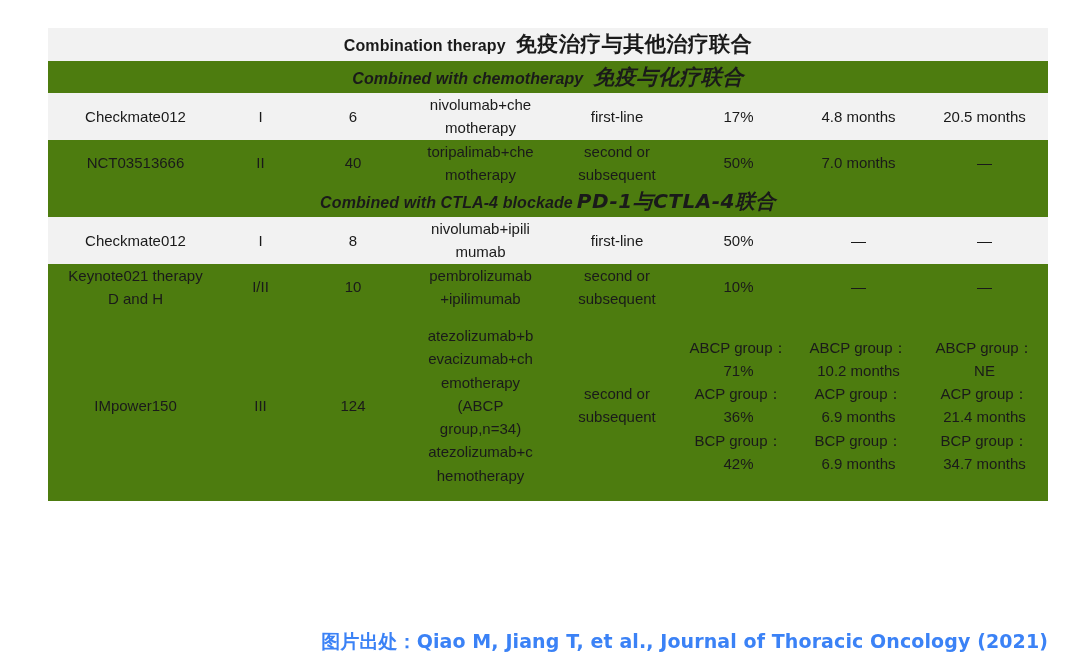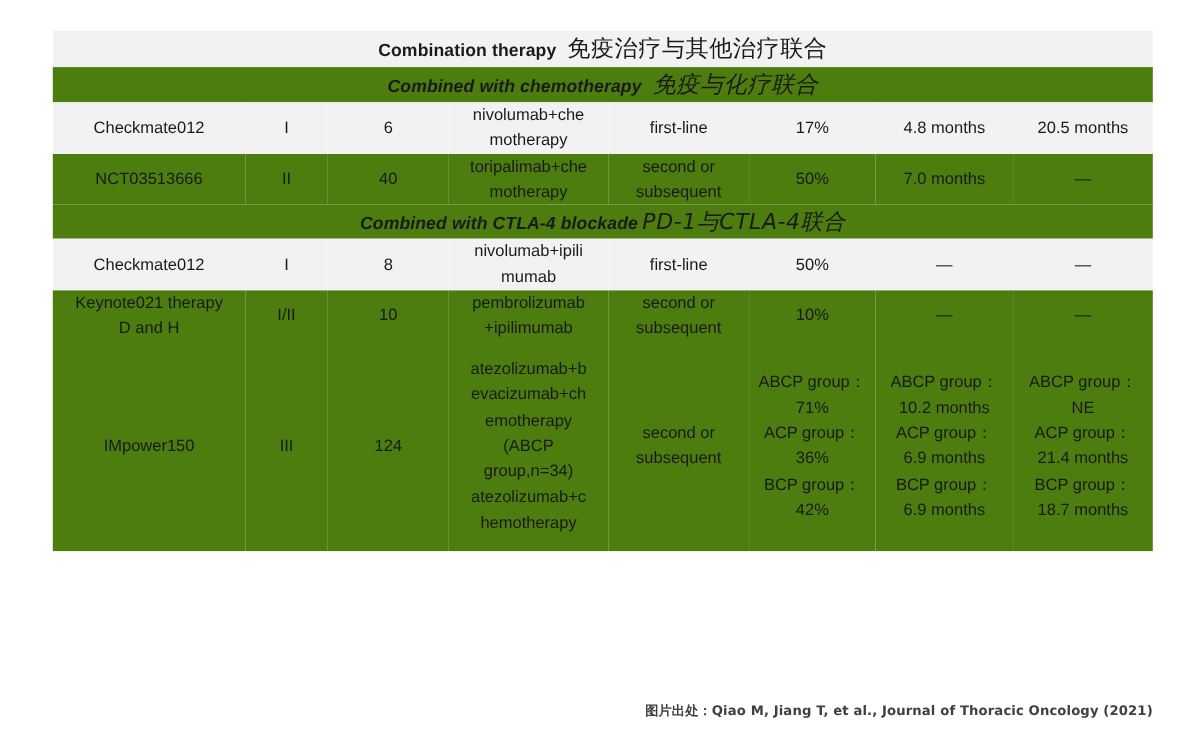--- a/index.html
+++ b/index.html
@@ -78,21 +78,21 @@
 
   .en-label {
     font-size: 16px;
     letter-spacing: 0.1px;
   }
   .en-label.italic {
     font-style: italic;
   }
   .cn-label {
     font-size: 21px;
-    font-weight: normal;
+    font-weight: bold;
     font-family: "DejaVu Sans", "Liberation Sans", sans-serif;
     margin-left: 10px;
     letter-spacing: 0.5px;
   }
   .cn-label.big {
     font-size: 20px;
     margin-left: 4px;
   }
 
   
@@ -110,23 +110,23 @@
     font-size: 15px;
   }
 
   
   .credit {
     position: absolute;
     left: 0;
     right: 32px;
     bottom: 10px;
     text-align: right;
-    font-size: 12px;
+    font-size: 19px;
     font-weight: bold;
-    color: #404040;
+    color: #3b82f6;
     font-family: "DejaVu Sans", "Liberation Sans", sans-serif;
     letter-spacing: 0.1px;
   }
 </style>
 </head>
 <body>
 
 <div id="page">
 
   <div class="table-wrap">
@@ -287,21 +287,21 @@
             <span class="ln">6.9 months</span>
             <span class="ln">BCP group：</span>
             <span class="ln">6.9 months</span>
           </td>
           <td class="cell tall">
             <span class="ln">ABCP group：</span>
             <span class="ln">NE</span>
             <span class="ln">ACP group：</span>
             <span class="ln">21.4 months</span>
             <span class="ln">BCP group：</span>
-            <span class="ln">18.7 months</span>
+            <span class="ln">34.7 months</span>
           </td>
         </tr>
 
       </tbody>
     </table>
   </div>
 
   <div class="credit">图片出处：Qiao M, Jiang T, et al., Journal of Thoracic Oncology (2021)</div>
 
 </div>

